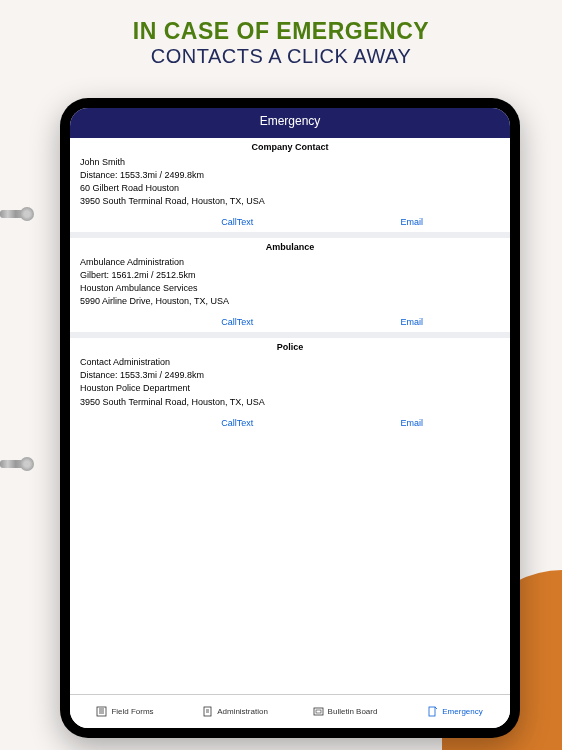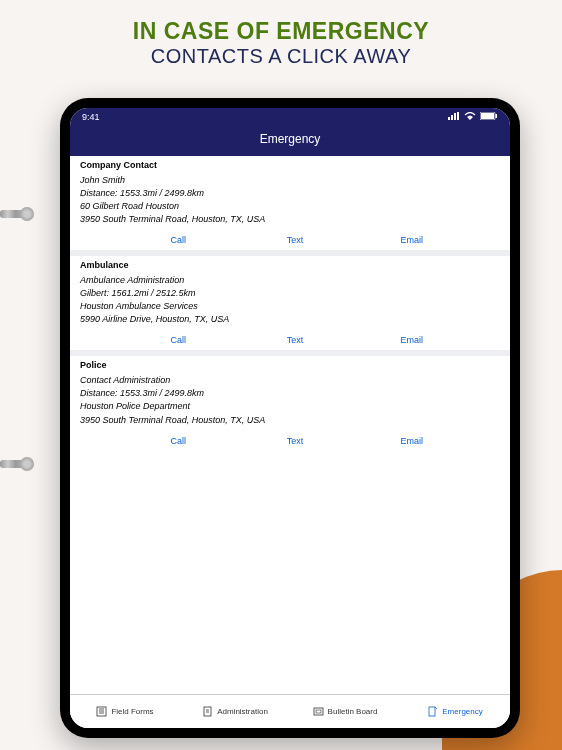--- a/index.html
+++ b/index.html
@@ -99,38 +99,39 @@
   flex: 1;
   background: #fff;
   overflow-y: auto;
   font-size: 9px;
   color: #000;
 }
 .section-header {
   font-weight: 700;
   padding: 4px 10px 2px;
   font-size: 9px;
+  text-align: center;
 }
 .section-body {
   padding: 2px 10px 4px;
   line-height: 1.45;
 }
-.section-body div { font-size: 9px; font-style: italic; }
+.section-body div { font-size: 9px; }
 .action-row {
   display: flex;
   padding: 5px 10px;
   font-size: 9px;
 }
 .action-row .act {
   flex: 1;
   color: #0a5fd6;
-  text-align: center;
+  text-align: right;
 }
 .action-row .act:nth-child(1){ padding-left: 40px; }
-.action-row .act:nth-child(2){ text-align: center; padding-left:0; }
+.action-row .act:nth-child(2){ text-align: left; padding-left:0; }
 .action-row .act:nth-child(3){ text-align: center; padding-right: 30px; }
 .divider {
   height: 6px;
   background: #eceef1;
 }
 .bottom-nav {
   height: 34px;
   border-top: 1px solid #ccc;
   display: flex;
   background: #fff;
@@ -155,46 +156,20 @@
   <div class="line2">CONTACTS A CLICK AWAY</div>
 </div>
 
 <div class="screw screw1"></div>
 <div class="screw screw2"></div>
 <div class="orange-blob"></div>
 
 <div class="tablet">
   <div class="screen">
 
-    <div class="status-bar">
-      <span>9:41</span>
-      <span class="status-right">
-        <span>
-          <svg width="12" height="8" viewBox="0 0 12 8">
-              <rect x="0" y="5" width="2" height="3" fill="#fff"></rect>
-              <rect x="3" y="3" width="2" height="5" fill="#fff"></rect>
-              <rect x="6" y="1" width="2" height="7" fill="#fff"></rect>
-              <rect x="9" y="0" width="2" height="8" fill="#fff"></rect>
-            </svg>
-        </span>
-        <span>
-          <svg width="12" height="8" viewBox="0 0 12 8">
-              <path d="M6 8 L3 5 Q6 2 9 5 Z" fill="#fff"></path>
-              <path d="M1 3 Q6 -2 11 3" stroke="#fff" stroke-width="1.3" fill="none"></path>
-            </svg>
-        </span>
-        <span>
-          <svg width="18" height="8" viewBox="0 0 18 8">
-              <rect x="0" y="0" width="15" height="8" rx="1.5" fill="none" stroke="#fff" stroke-width="0.8"></rect>
-              <rect x="1" y="1" width="13" height="6" fill="#fff"></rect>
-              <rect x="15.5" y="2" width="1.5" height="4" fill="#fff"></rect>
-            </svg>
-        </span>
-      </span>
-    </div>
 
     <div class="nav-header">
       <span>Emergency</span>
     </div>
 
     <div class="content-area">
 
       <div>
         <div class="section-header">Company Contact</div>
         <div class="section-body">

